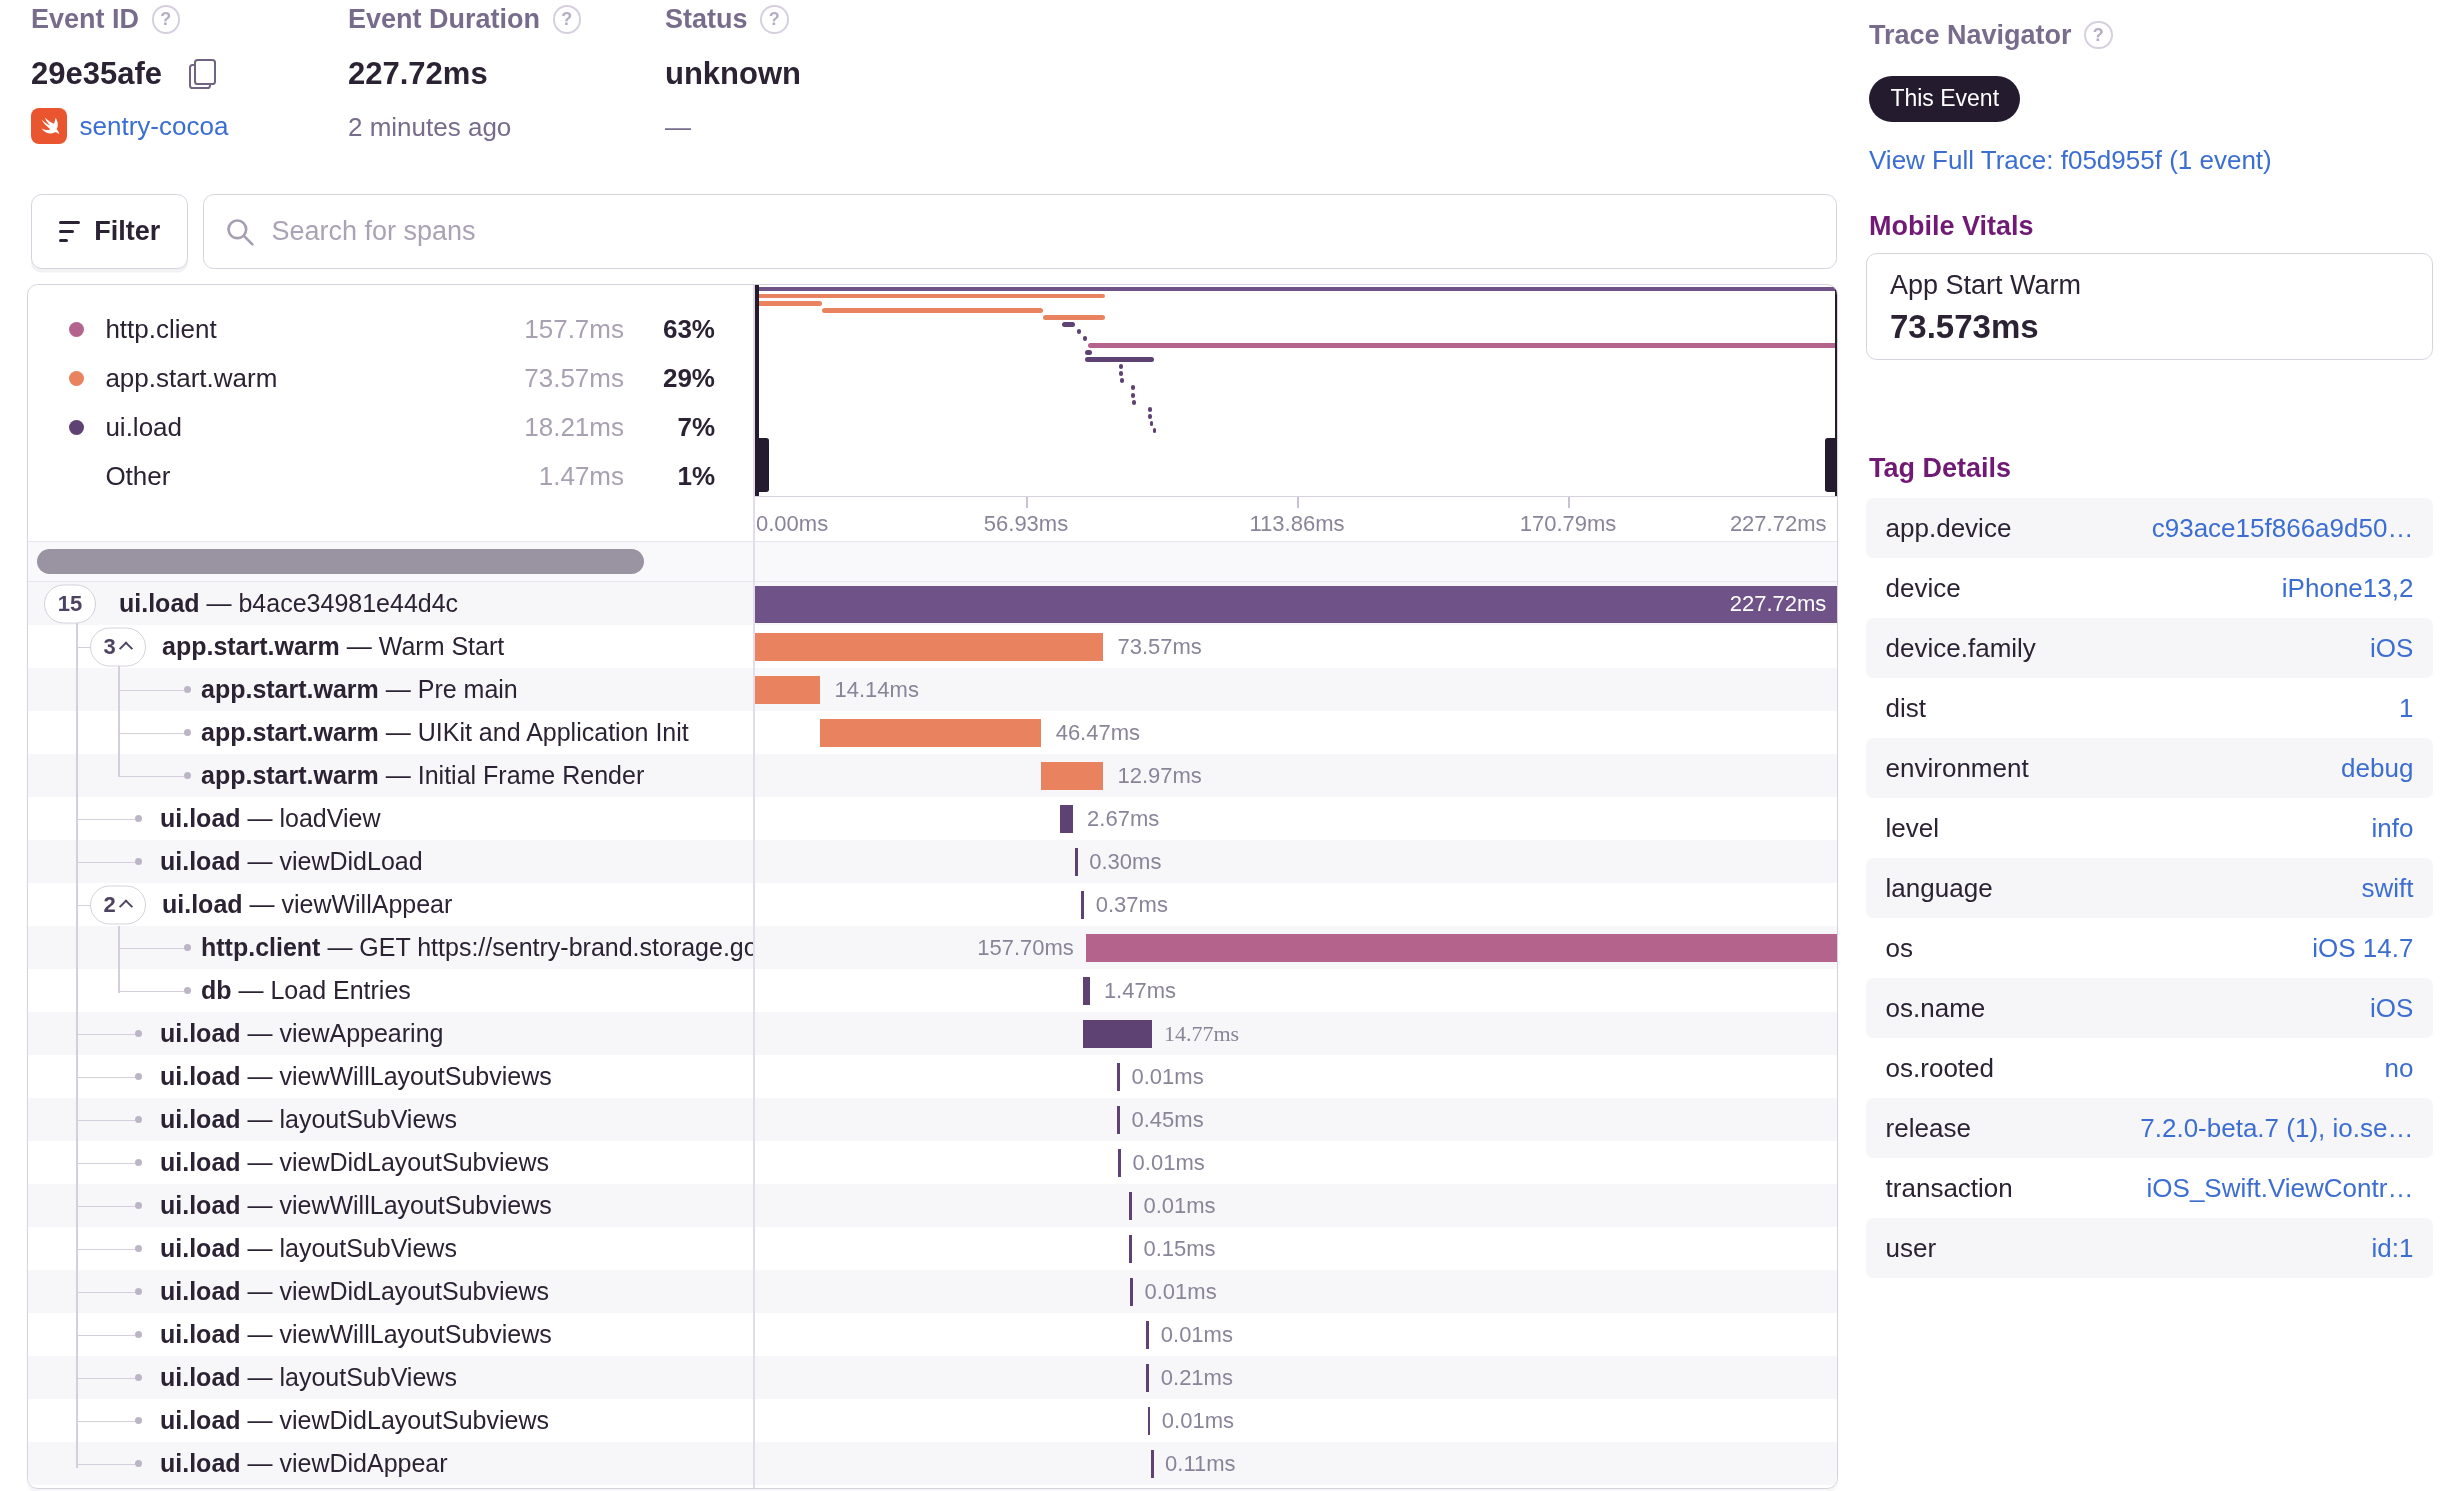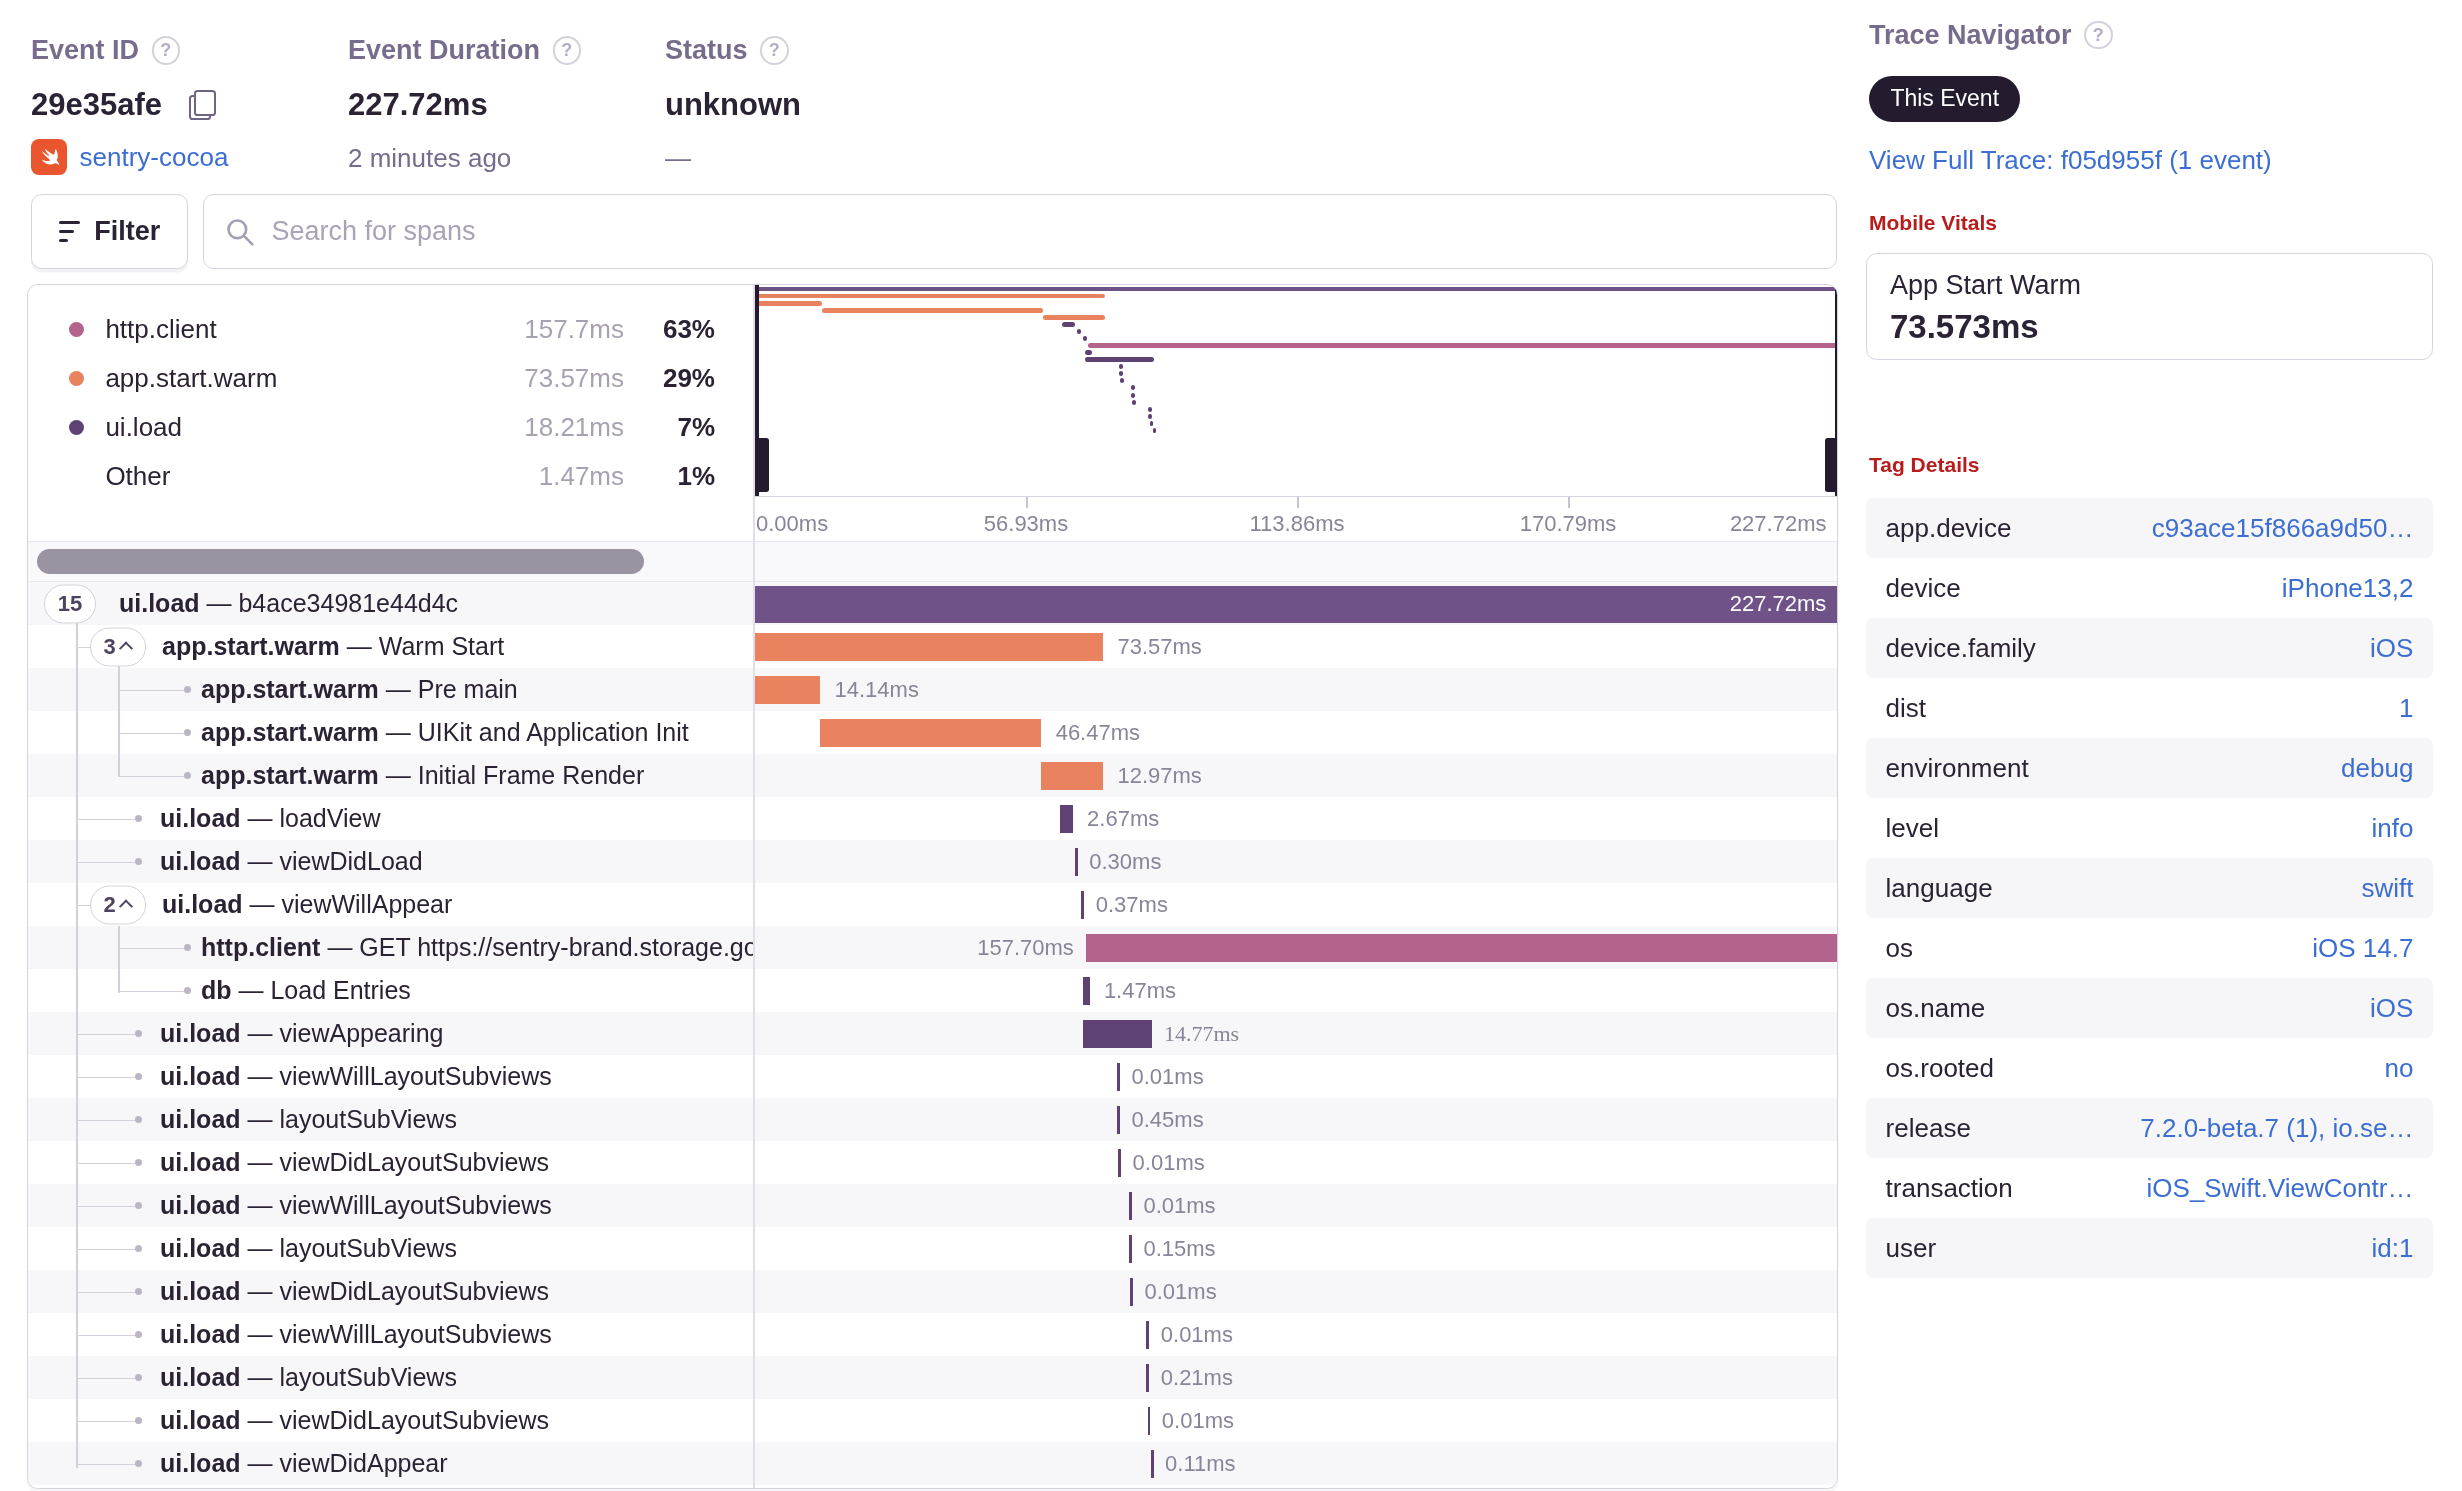--- a/index.html
+++ b/index.html
@@ -1,21 +1,21 @@
 <!DOCTYPE html>
 <html style="font-size:14.3px"><head>
 <meta charset="utf-8">
 <style>
   * { margin:0; padding:0; box-sizing:border-box; }
   html,body { background:#ffffff; }
   body { font-family:"Liberation Sans", sans-serif; color:#2b2233; }
   .page { position:relative; width:2462px; height:1492px; overflow:hidden; background:#fff; }
 
   
-  .meta-block { position:absolute; top:35px; }
+  .meta-block { position:absolute; top:4px; }
   .meta-label-row { display:flex; align-items:center; gap:12.5px; }
   .meta-label { font-size:27px; font-weight:bold; color:#776c8c; }
   .q-icon { width:28.5px; height:28.5px; border:2.7px solid #d6d0de; border-radius:50%;
             color:#b5adc2; font-size:18px; font-weight:bold; display:flex;
             align-items:center; justify-content:center; }
   .meta-value-row { display:flex; align-items:center; gap:27px; margin-top:21.4px; }
   .meta-value { font-size:31px; font-weight:bold; color:#2b2233; }
   .copy-icon { position:relative; width:27px; height:30px; }
   .copy-icon::before { content:""; position:absolute; left:0; bottom:0; width:18px; height:21.4px;
                        border:2.7px solid #6f6482; border-radius:3.6px; background:#fff; }
@@ -101,21 +101,21 @@
               background:#bcb5c6; }
   .spine { position:absolute; width:1.8px; background:#d4cfdb; z-index:1; }
   .tree-bars { position:relative; flex:1; }
   .span-bar { position:absolute; top:8px; height:28px; }
   .bar-label { position:absolute; font-size:22px; color:#8a8499; top:50%; transform:translateY(-50%);
                white-space:nowrap; }
   .bar-label-inside { position:absolute; right:10.7px; top:50%; transform:translateY(-50%);
                       font-size:22px; color:#fff; white-space:nowrap; }
 
   
-  .section-h { font-size:21px; font-weight:bold; color:#b91c1c; }
+  .section-h { font-size:27px; font-weight:bold; color:#701a75; }
   .vitals-card { position:absolute; left:1866px; top:253px; width:567px; height:107px;
                  border:1.8px solid #d8d2de; border-radius:10.7px; background:#fff; padding:16px 23px; }
   .vital-name { font-size:27px; color:#2b2233; }
   .vital-value { font-size:33px; font-weight:bold; color:#2b2233; margin-top:7.1px; }
   .tags-table { position:absolute; left:1866px; top:498px; width:567px; }
   .tag-row { display:flex; align-items:center; height:60px; padding:0 19.6px; border-radius:7.1px; }
   .tag-row:nth-child(odd) { background:#f6f6f8; }
   .tag-key { flex:1; font-size:26px; color:#2b2233; }
   .tag-val { font-size:26px; color:#3c6ed2; white-space:nowrap; cursor:pointer; }
 </style>

